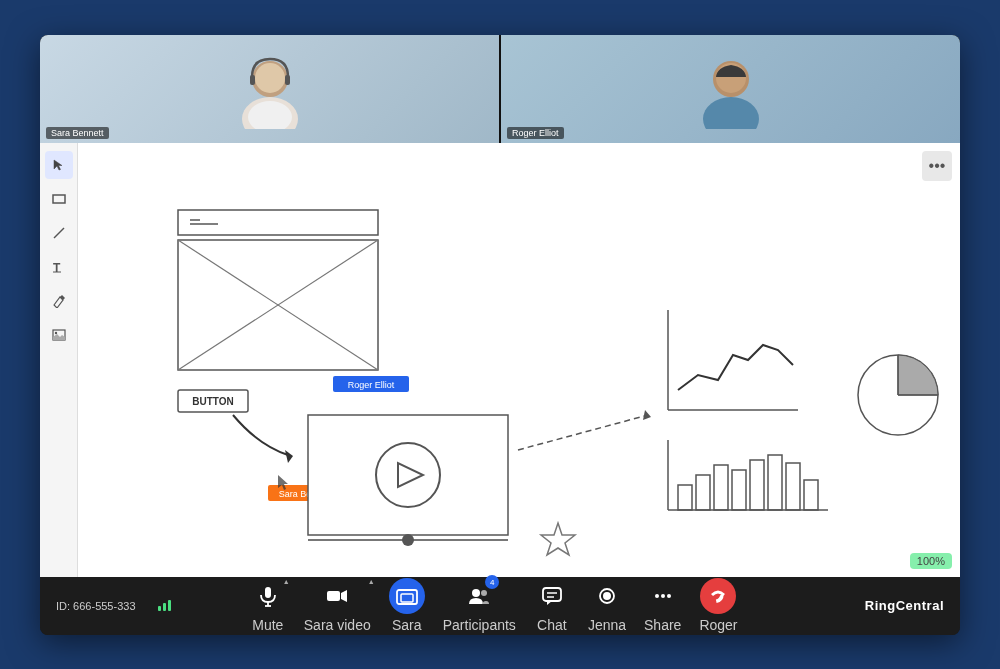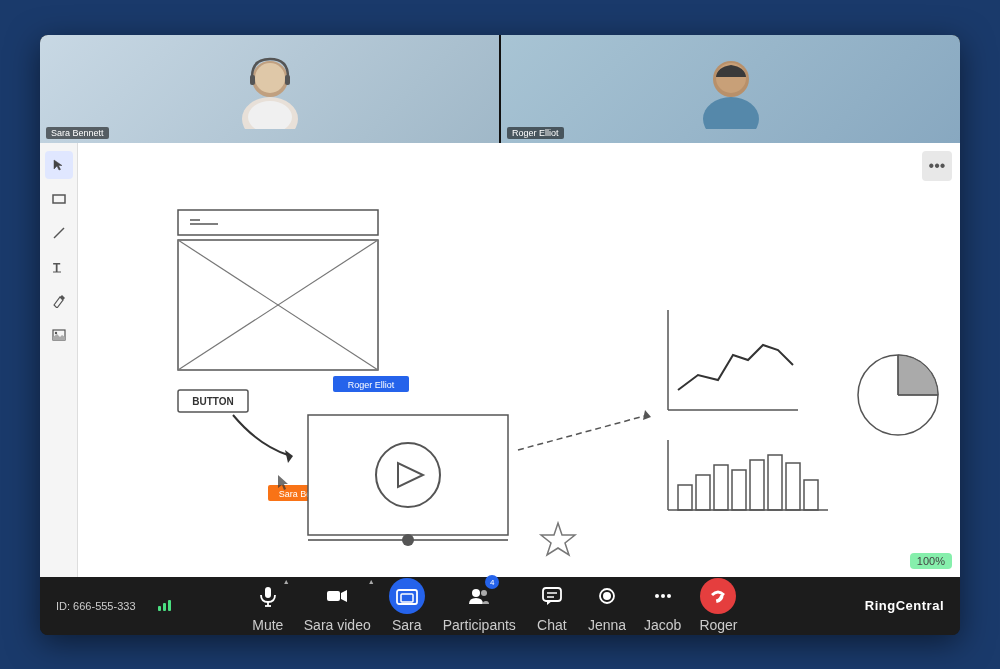--- a/index.html
+++ b/index.html
@@ -469,21 +469,21 @@
       </div>
 
       <div class="ctrl-btn">
         <div class="ctrl-icon">
           <svg width="22" height="22" viewBox="0 0 22 22">
               <circle cx="5" cy="11" r="2" fill="#fff"></circle>
               <circle cx="11" cy="11" r="2" fill="#fff"></circle>
               <circle cx="17" cy="11" r="2" fill="#fff"></circle>
             </svg>
         </div>
-        <span class="ctrl-label">Jacob</span>
+        <span class="ctrl-label">Share</span>
       </div>
 
       <div class="ctrl-btn">
         <div class="ctrl-icon leave-btn">
           <svg width="22" height="22" viewBox="0 0 22 22">
               <path d="M6 8 Q11 3 17 7 L15 10 Q12 8 9 10 L6 8Z" fill="#fff" transform="rotate(135,11,11)"></path>
               <path d="M4 9 Q11 2 18 9 L16 11 Q11 6 6 11Z" fill="#fff"></path>
             </svg>
         </div>
         <span class="ctrl-label">Roger</span>

